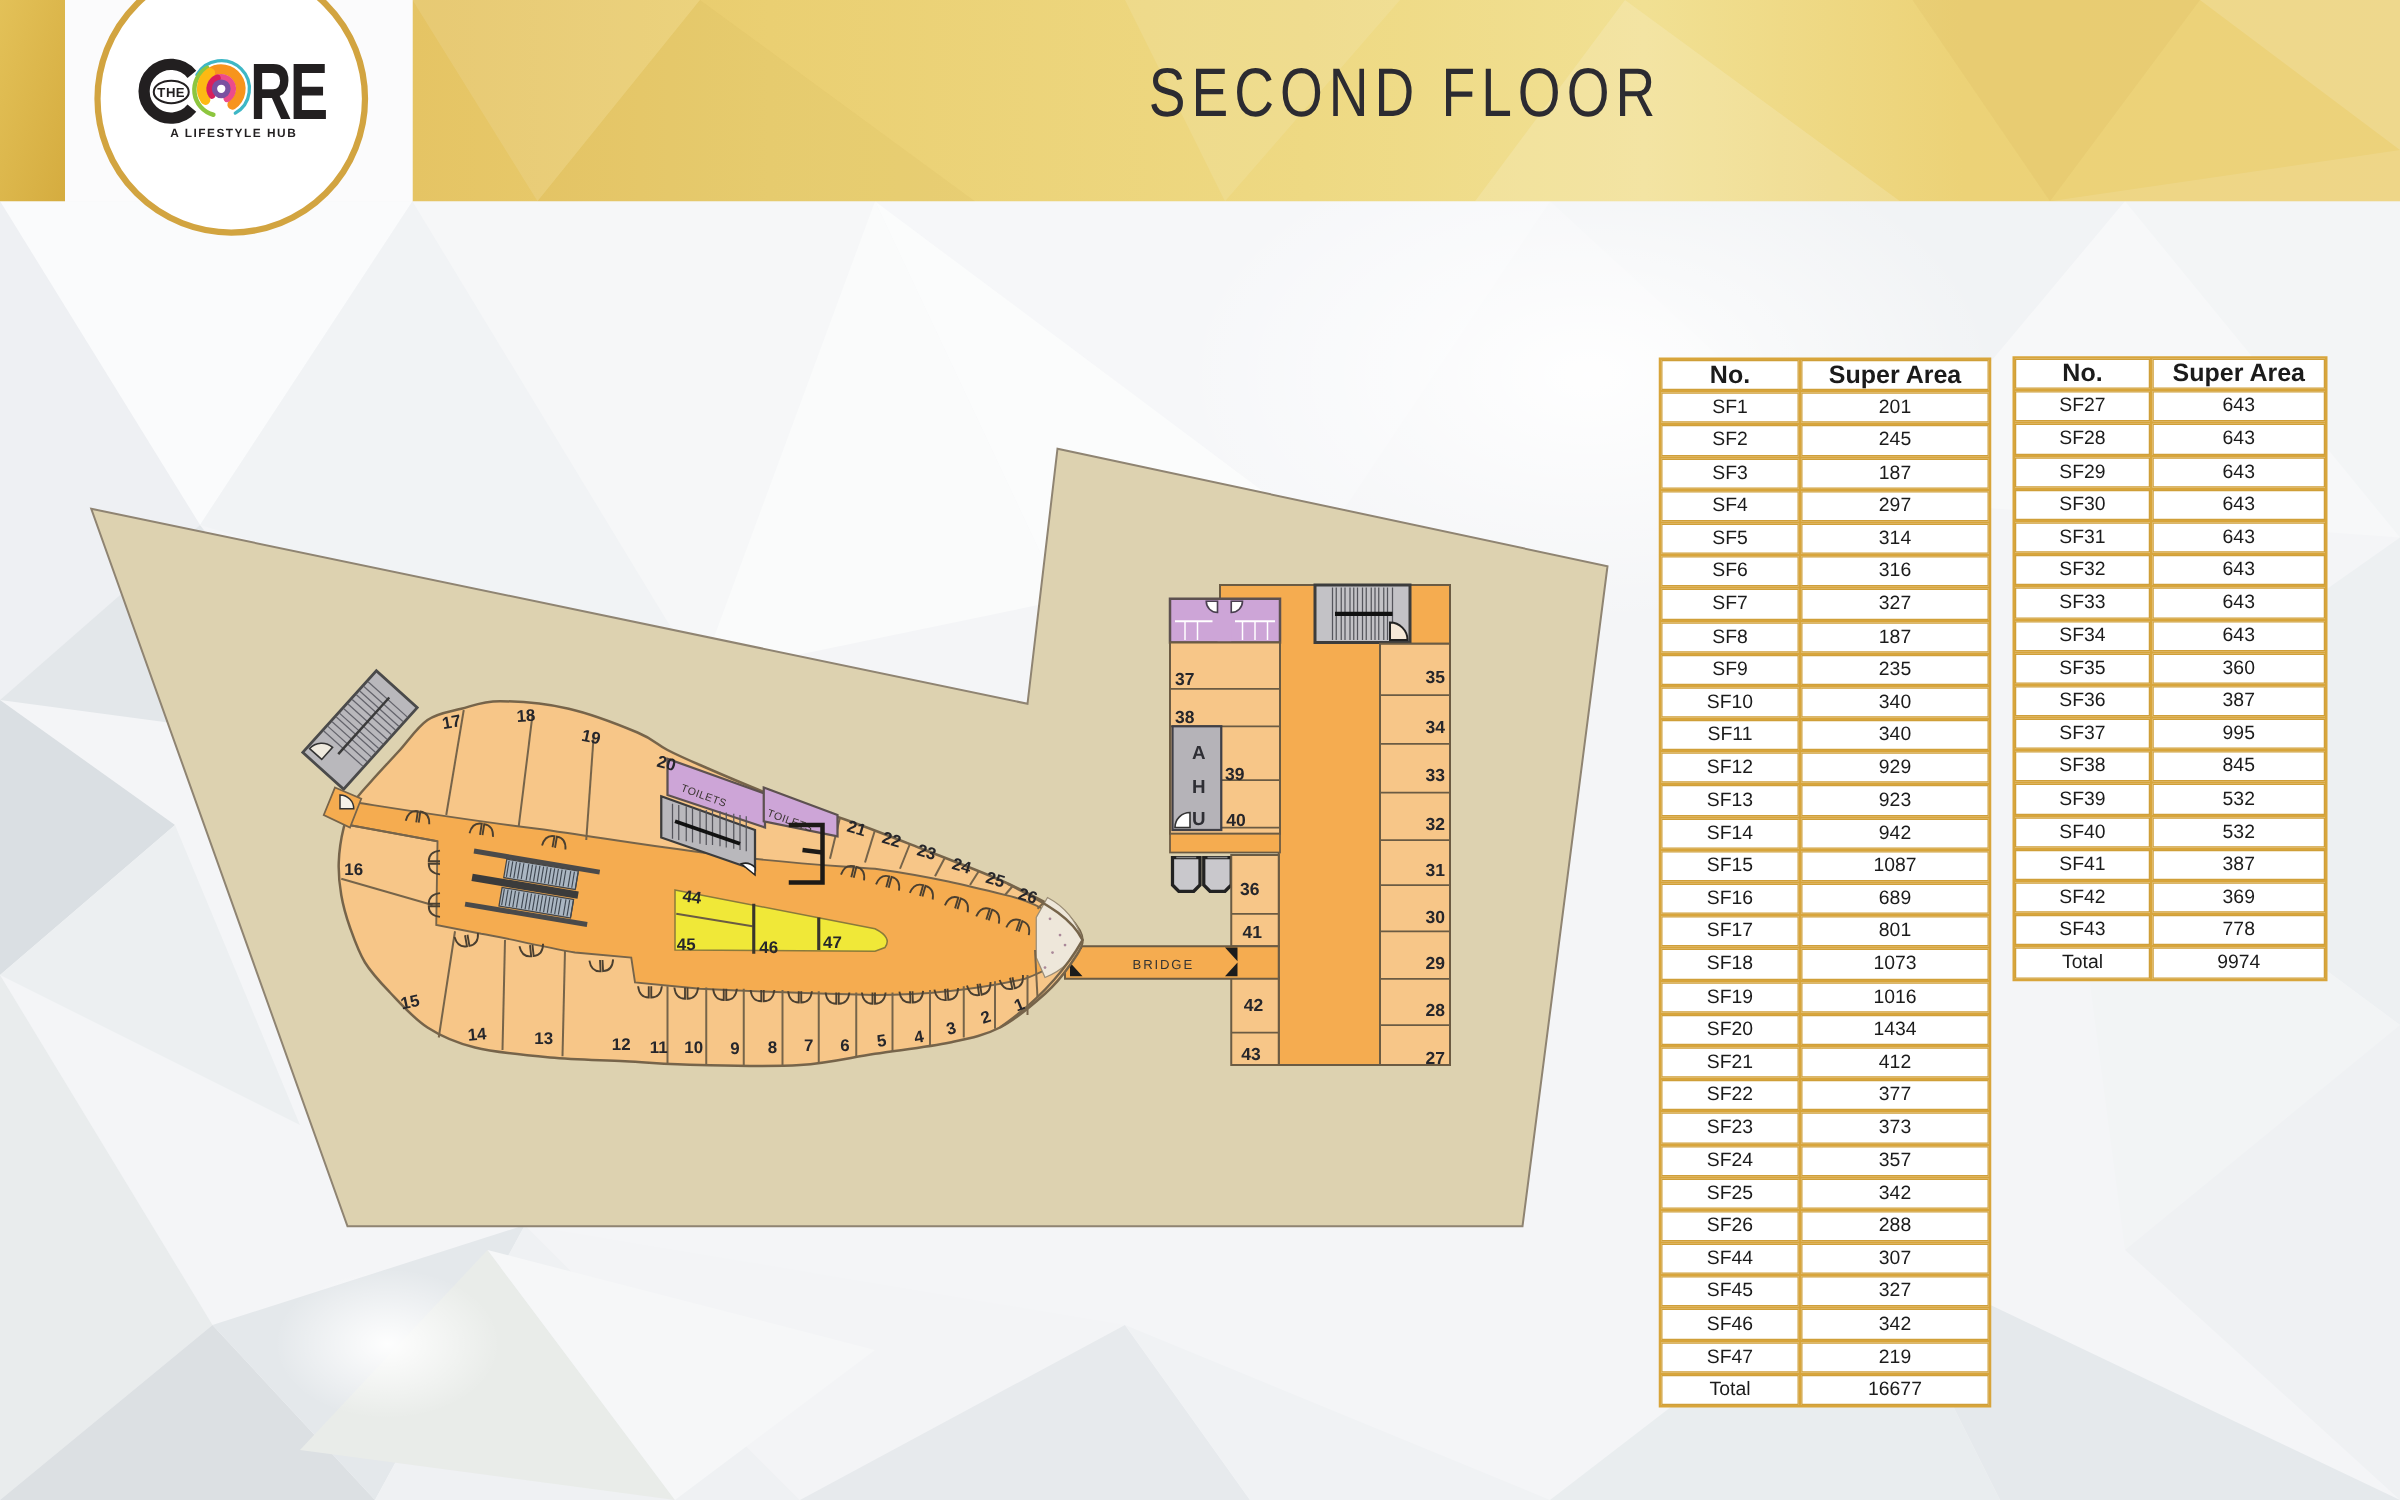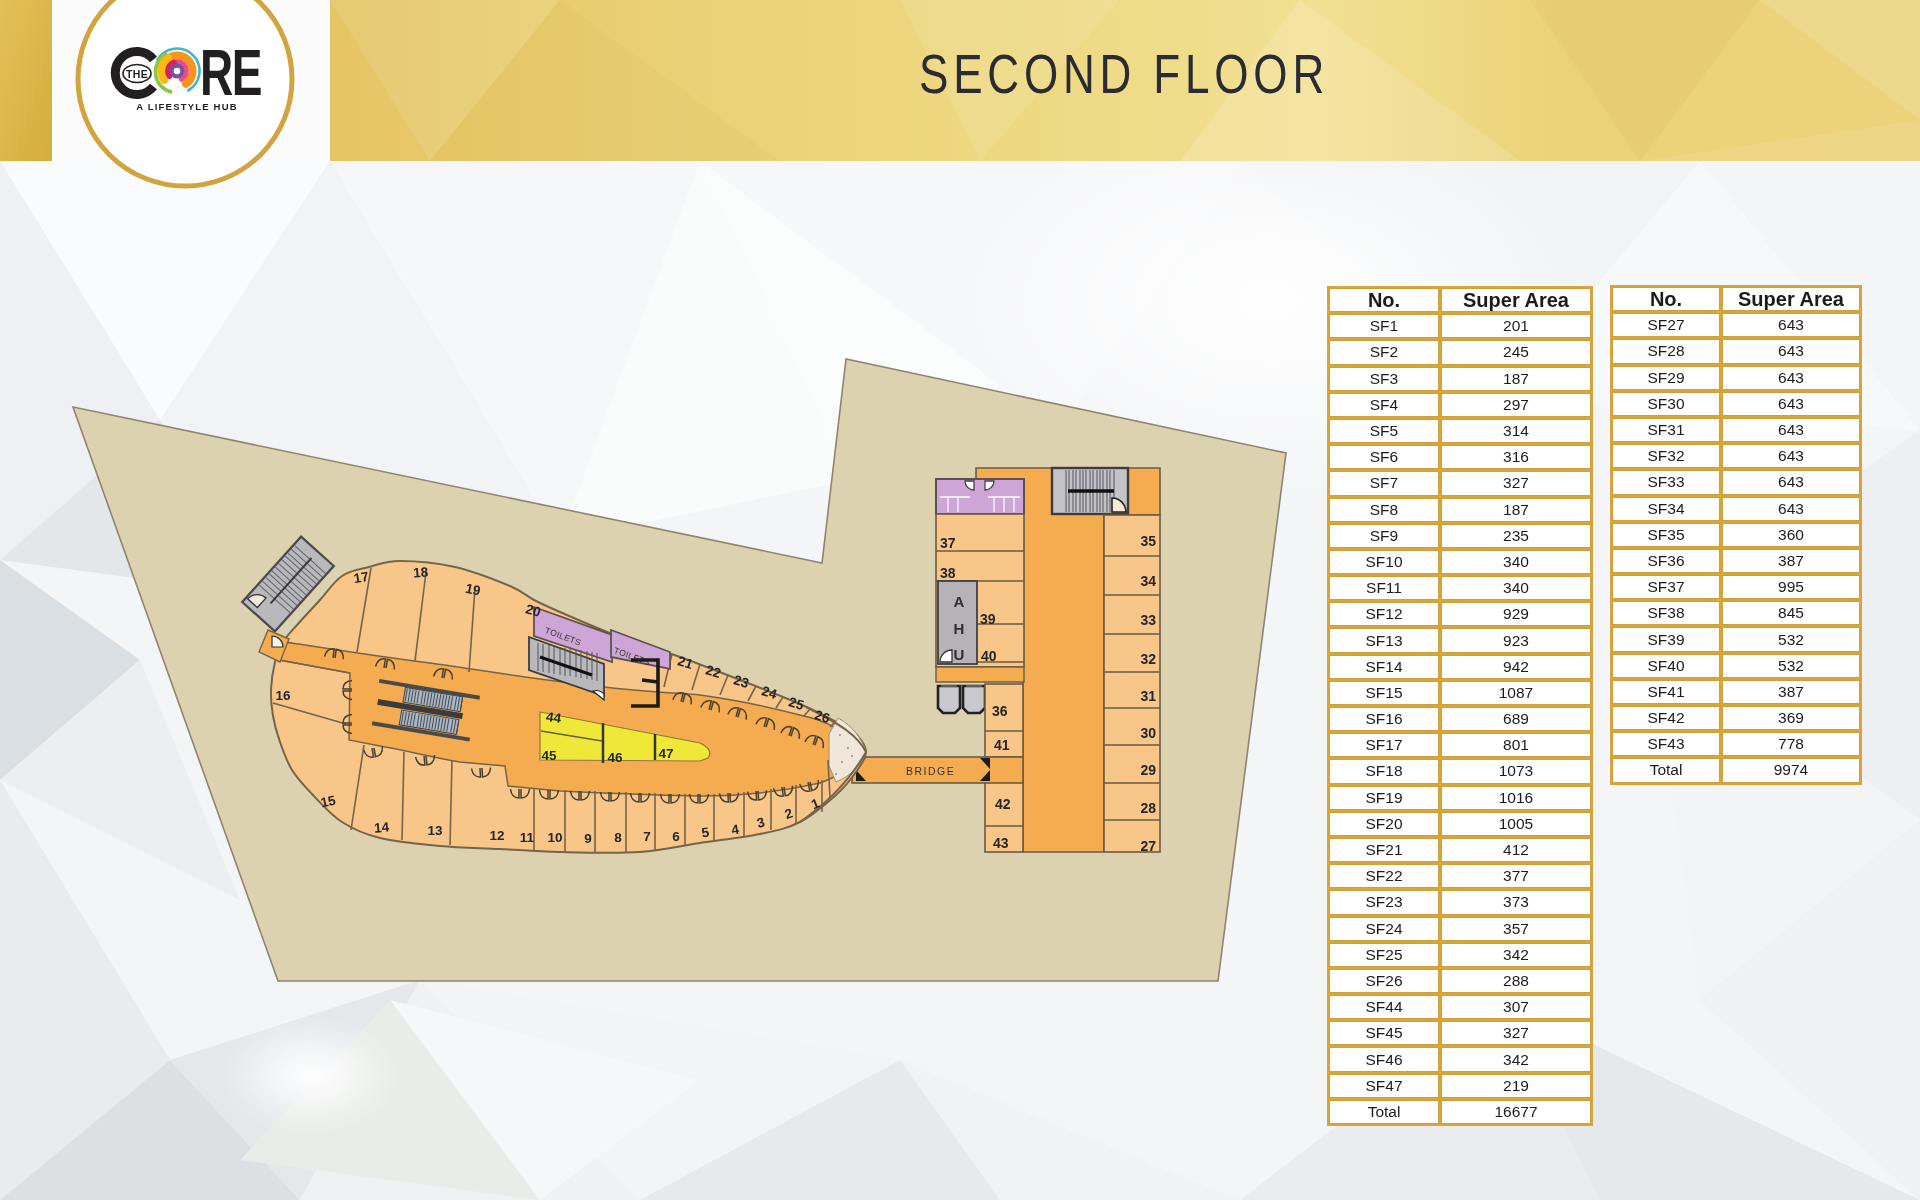--- a/index.html
+++ b/index.html
@@ -577,21 +577,21 @@
 <tr>
           <td>SF18</td>
           <td>1073</td>
         </tr>
 <tr>
           <td>SF19</td>
           <td>1016</td>
         </tr>
 <tr>
           <td>SF20</td>
-          <td>1005</td>
+          <td>1434</td>
         </tr>
 <tr>
           <td>SF21</td>
           <td>412</td>
         </tr>
 <tr>
           <td>SF22</td>
           <td>377</td>
         </tr>
 <tr>

